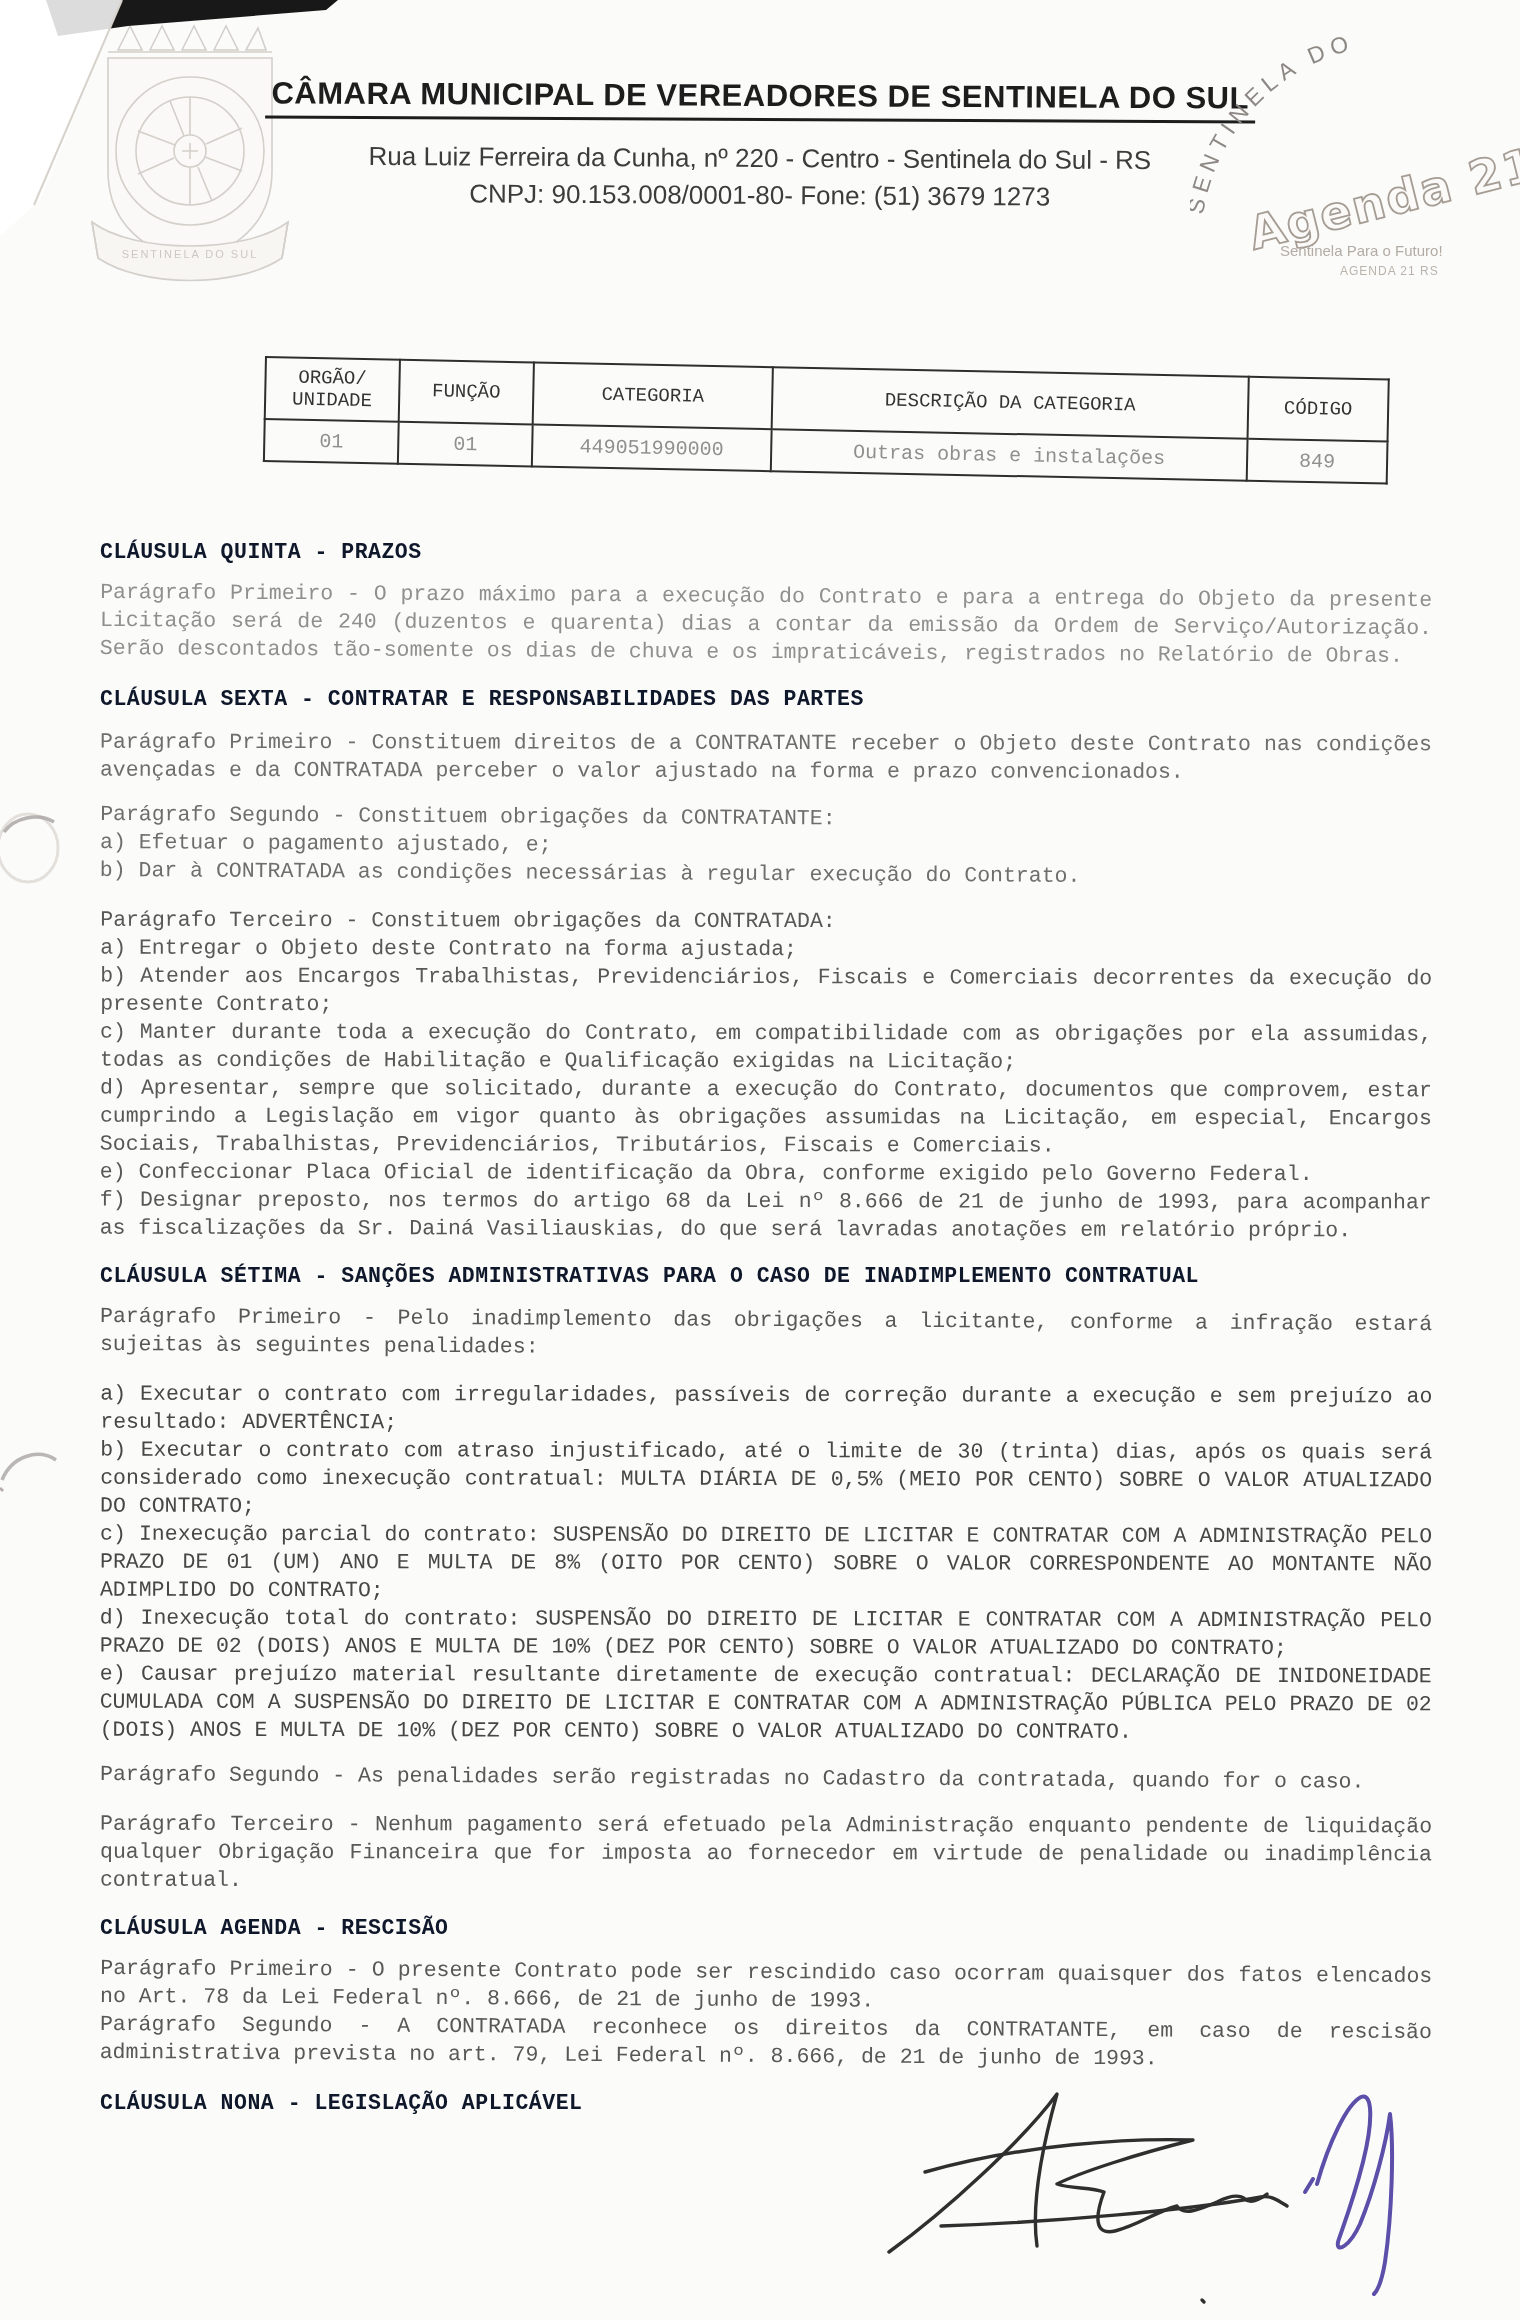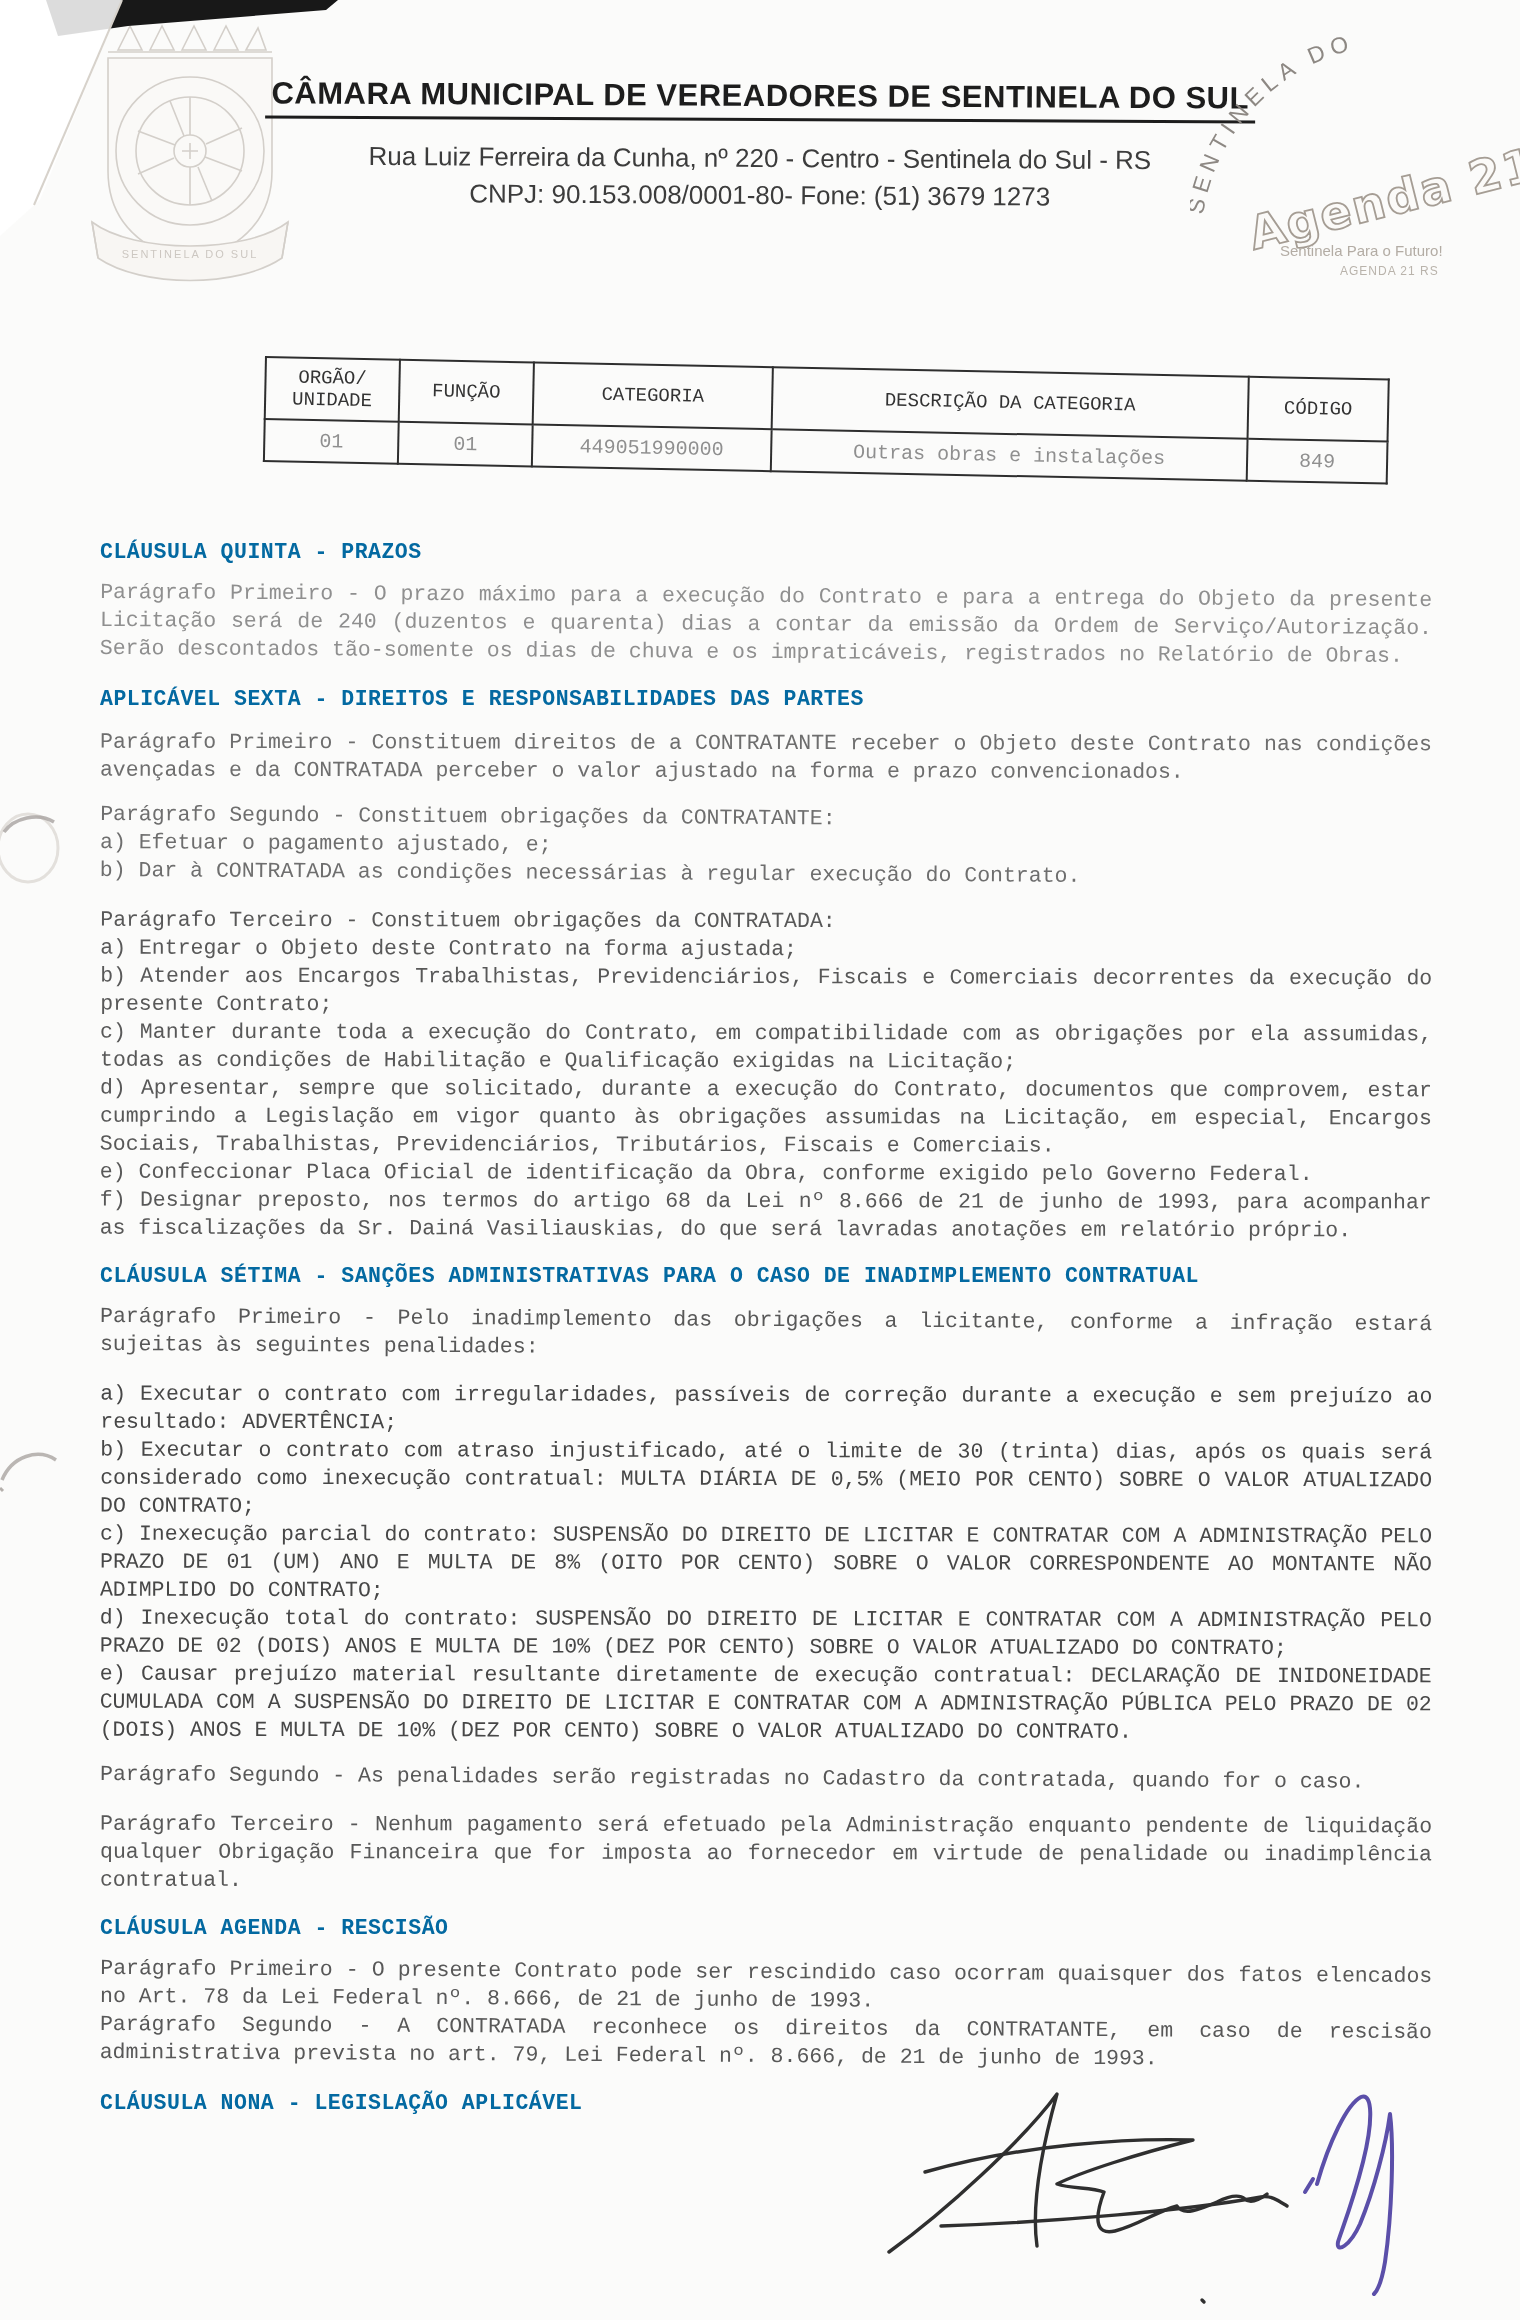--- a/index.html
+++ b/index.html
@@ -37,21 +37,21 @@
     border:2px solid #2e2e2e; font-size:20px; color:#8f8f8f;
     text-align:center; vertical-align:middle; height:36px; padding:2px 6px;
   }
   
   .doc{
     position:absolute; left:100px; top:528px; width:1332px;
     font-family:"Liberation Mono","DejaVu Sans Mono",monospace;
     font-size:21.5px; line-height:28px;
   }
   .doc h2{
-    font-size:21.5px; font-weight:bold; color:#0369a1; letter-spacing:.5px;
+    font-size:21.5px; font-weight:bold; color:#0f172a; letter-spacing:.5px;
     margin:10px 0 16px 0; line-height:28px;
   }
   .doc p{
     margin:0 0 19px 0; text-align:justify; white-space:pre-line;
   }
   .tone-faint{color:#8f8f8f;}
   .tone-light{color:#6e6e6e;}
   .tone-mid{color:#585858;}
   .tone-dark{color:#474747;}
   .tilt-a{transform:rotate(.35deg);}
@@ -131,21 +131,21 @@
           <td>449051990000</td>
           <td>Outras obras e instalações</td>
           <td>849</td>
         </tr>
       </tbody>
   </table>
 
   <div class="doc">
       <h2>CLÁUSULA QUINTA - PRAZOS</h2>
       <p class="tone-faint tilt-a">Parágrafo Primeiro - O prazo máximo para a execução do Contrato e para a entrega do Objeto da presente Licitação será de 240 (duzentos e quarenta) dias a contar da emissão da Ordem de Serviço/Autorização. Serão descontados tão-somente os dias de chuva e os impraticáveis, registrados no Relatório de Obras.</p>
-      <h2>APLICÁVEL SEXTA - DIREITOS E RESPONSABILIDADES DAS PARTES</h2>
+      <h2>CLÁUSULA SEXTA - CONTRATAR E RESPONSABILIDADES DAS PARTES</h2>
       <p class="tone-light tilt-b">Parágrafo Primeiro - Constituem direitos de a CONTRATANTE receber o Objeto deste Contrato nas condições avençadas e da CONTRATADA perceber o valor ajustado na forma e prazo convencionados.</p>
       <p class="tone-light tilt-a">Parágrafo Segundo - Constituem obrigações da CONTRATANTE:
 a) Efetuar o pagamento ajustado, e;
 b) Dar à CONTRATADA as condições necessárias à regular execução do Contrato.</p>
       <p class="tone-mid tilt-b">Parágrafo Terceiro - Constituem obrigações da CONTRATADA:
 a) Entregar o Objeto deste Contrato na forma ajustada;
 b) Atender aos Encargos Trabalhistas, Previdenciários, Fiscais e Comerciais decorrentes da execução do presente Contrato;
 c) Manter durante toda a execução do Contrato, em compatibilidade com as obrigações por ela assumidas, todas as condições de Habilitação e Qualificação exigidas na Licitação;
 d) Apresentar, sempre que solicitado, durante a execução do Contrato, documentos que comprovem, estar cumprindo a Legislação em vigor quanto às obrigações assumidas na Licitação, em especial, Encargos Sociais, Trabalhistas, Previdenciários, Tributários, Fiscais e Comerciais.
 e) Confeccionar Placa Oficial de identificação da Obra, conforme exigido pelo Governo Federal.

